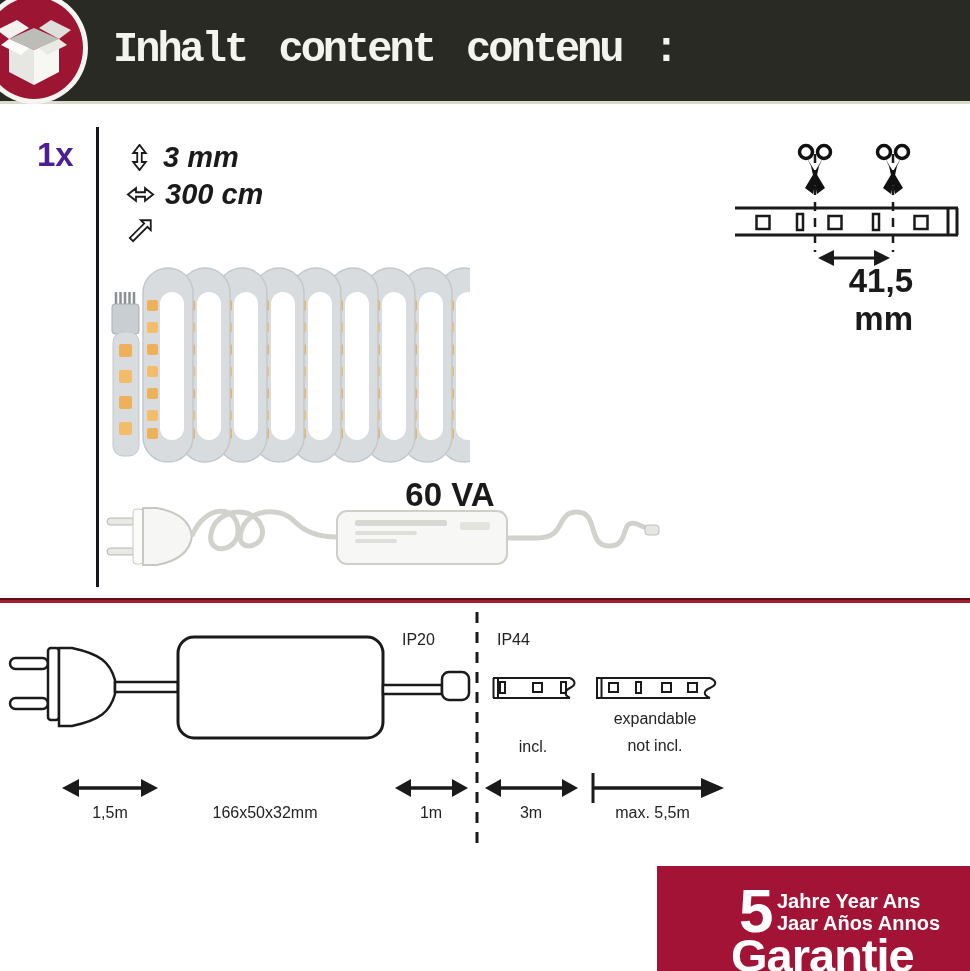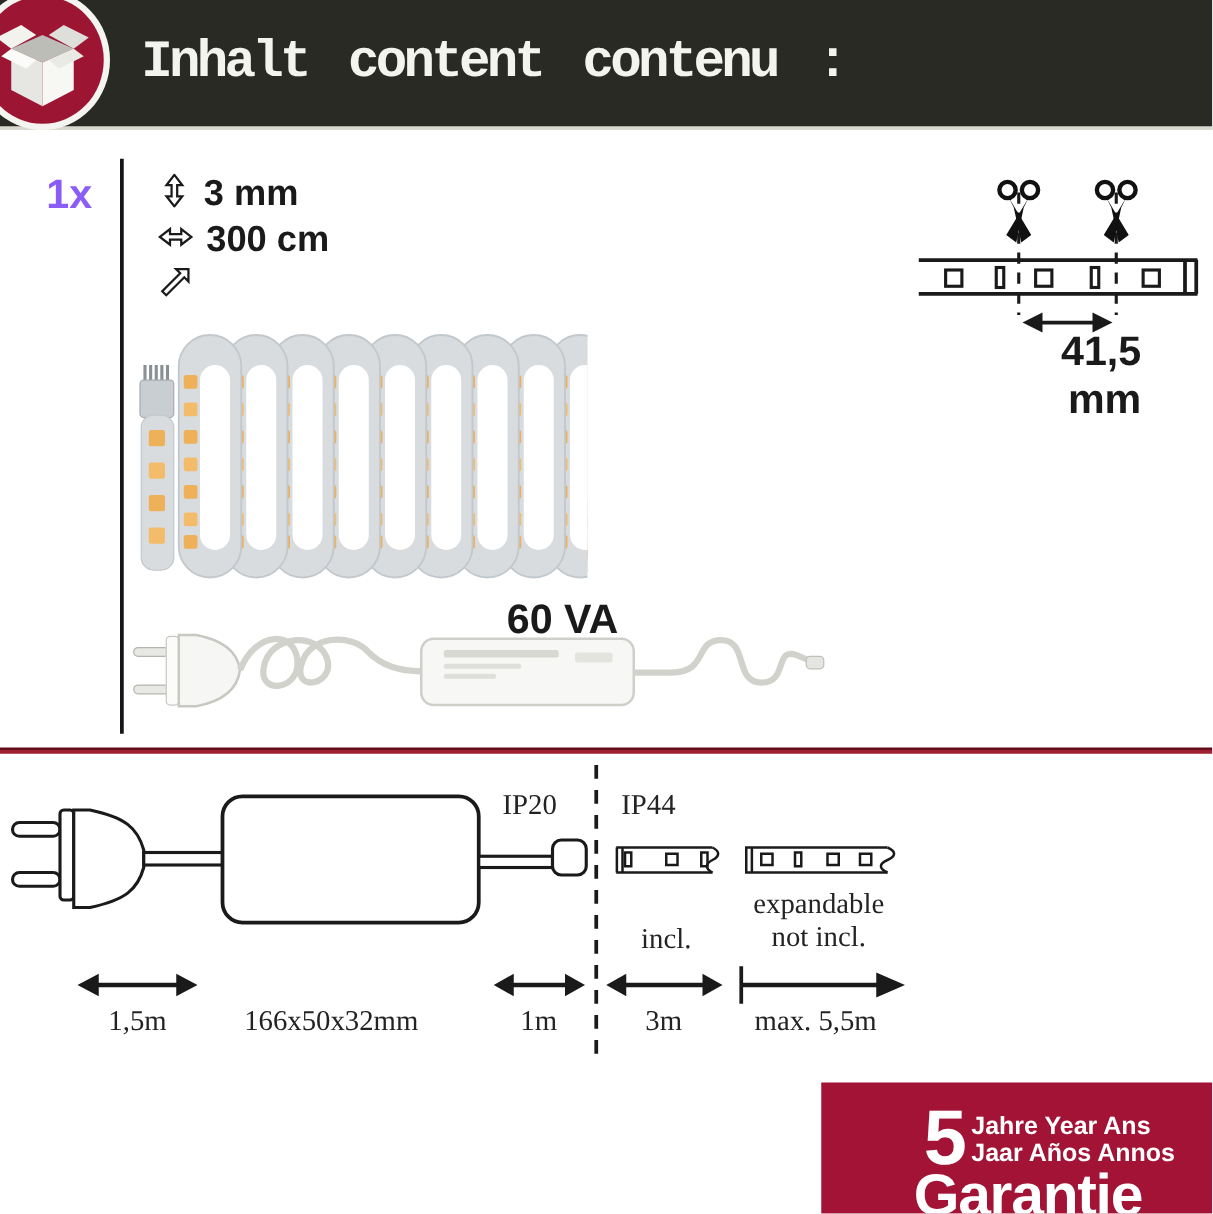--- a/index.html
+++ b/index.html
@@ -21,40 +21,40 @@
   }
   .header-title {
     position:absolute; left:113px; top:26px;
     font-family:"Liberation Mono", monospace; font-weight:bold;
     font-size:42px; letter-spacing:-3px; word-spacing:10px; color:#f4f4ef;
     white-space:nowrap;
     text-align:center;
   }
 
   
-  .qty { position:absolute; left:37px; top:136px; font-size:33px; font-weight:bold; color:#8b5cf6; }
+  .qty { position:absolute; left:37px; top:136px; font-size:33px; font-weight:bold; color:#4c1d95; }
   .vrule { position:absolute; left:96px; top:127px; width:3px; height:460px; background:#15151a; }
 
   .spec-list { position:absolute; left:126px; top:139px; }
-  .spec-row { display:flex; height:37px; }
+  .spec-row { display:flex; align-items:center; height:37px;font-style:italic; }
   .spec-row svg { margin-right:10px; }
   .spec-val { font-size:29px; font-weight:bold; white-space:nowrap; }
 
   .power-label { position:absolute; left:424px; top:137px; font-size:30px; font-weight:bold; }
   .driver-rating { position:absolute; left:395px; top:476px; width:110px; text-align:center; font-size:33px; font-weight:bold; }
   .cut-dim { position:absolute; left:793px; top:262px; width:120px; text-align:right; font-size:33px; font-weight:bold; }
 
   
   .red-divider {
     position:absolute; left:0; top:598px; width:970px; height:5px;
     background:linear-gradient(#640c1a 0%, #640c1a 35%, #a02031 35%, #a02031 100%);
   }
   .tech {
-    position:absolute; font-family:Liberation Serif, serif;
-    font-size:23px; color:#232323; white-space:nowrap;
+    position:absolute; font-family:Liberation Sans, sans-serif;
+    font-size:16px; color:#232323; white-space:nowrap;
   }
   .tc { text-align:center; }
 
   
   .warranty {
     position:absolute; left:657px; top:866px; width:313px; height:105px;
     background:#a21335; color:#ffffff; overflow:hidden;
   }
   .w-years { position:absolute; left:82px; top:14px; font-size:62px; font-weight:bold; line-height:1; }
   .w-lines { position:absolute; left:120px; top:24px; font-size:20px; font-weight:bold; line-height:22px; white-space:nowrap; }

